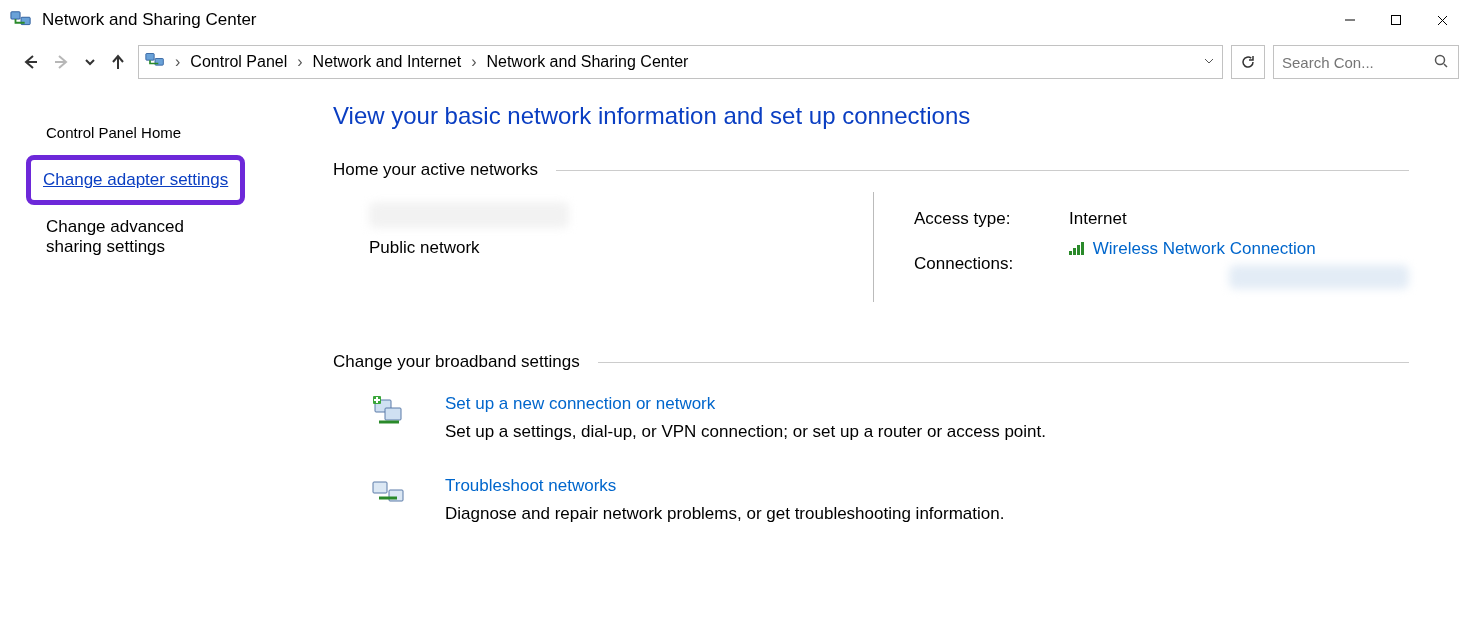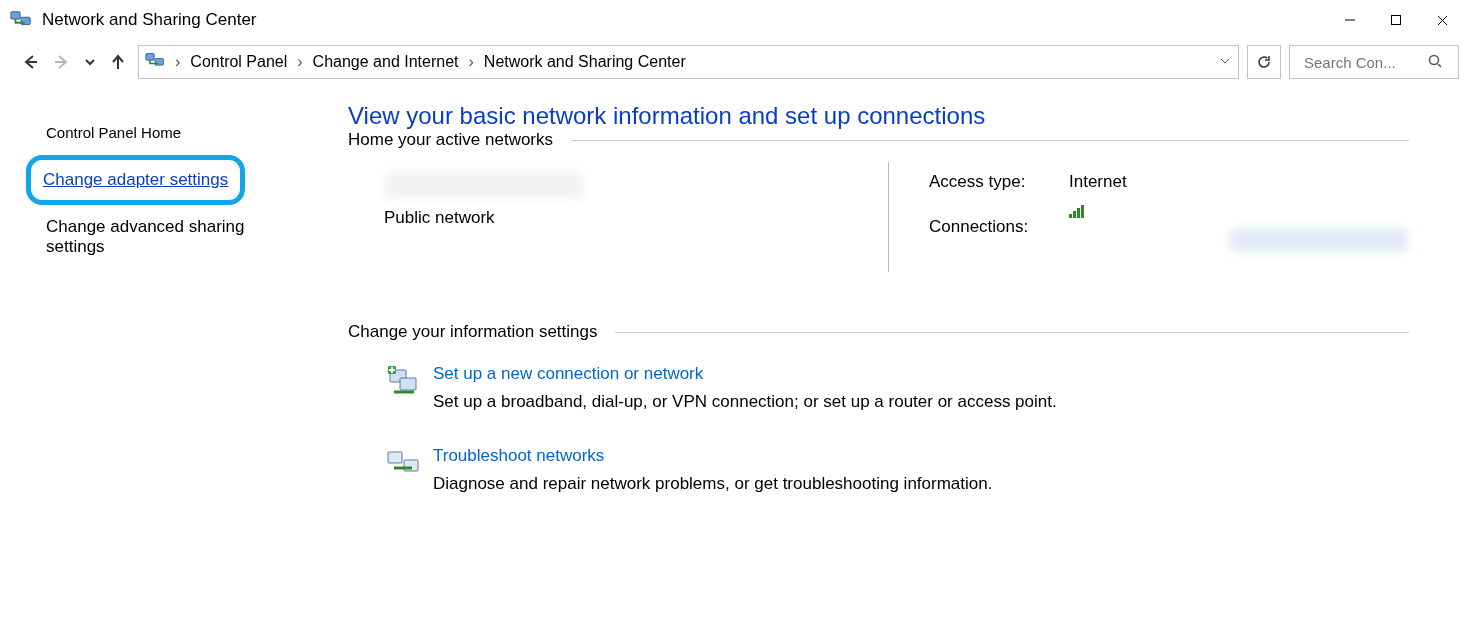--- a/index.html
+++ b/index.html
@@ -59,24 +59,24 @@
     .addrbar .chev { color:#555; padding:0 2px; }
     .addrbar .addr-spacer { flex:1 1 auto; }
     .addrbar .addr-drop { width:18px; text-align:center; color:#555; cursor:pointer; }
     .refreshbtn {
       width: 34px; height: 34px;
       border: 1px solid #c2c2c2;
       display:flex; align-items:center; justify-content:center;
       cursor: pointer;
     }
     .searchbox {
-      width: 170px; height: 34px;
+      width: 186px; height: 34px;
       border: 1px solid #c2c2c2;
       display: flex; align-items: center;
-      padding: 0 14px;
+      padding: 0 8px;
       color: #555;
     }
     .searchbox input {
       border: none; outline: none; flex:1 1 auto; font-size:15px; color:#555;
       background: transparent;
       min-width: 0;
     }
     .searchbox .mag { width:16px; flex:0 0 auto; }
 
     
@@ -90,36 +90,37 @@
     }
     .sidebar .side-link {
       font-size: 17px;
       margin-bottom: 20px;
       color: #0066cc;
       cursor: pointer;
     }
     .sidebar .side-link.plain { color:#000; cursor:pointer; }
     .sidebar .side-home { font-size:15px; color:#000; margin-bottom: 28px; cursor:pointer; }
     .highlight-box {
-      border: 5px solid #0ea5e9;
-      border-radius: 16px;
+      border: 5px solid #6d28d9;
+      border-radius: 8px;
       padding: 10px 12px;
       margin: -14px -16px 12px -20px;
       display:inline-block;
     }
     .highlight-box a { color:#0a3ec2; text-decoration: underline; font-size:17px; cursor:pointer; }
 
     .mainpane {
       flex: 1 1 auto;
       padding: 18px 60px 0 66px;
     }
     .mainpane h1 {
       color: #0a3ec2;
       font-weight: 400;
       font-size: 24px;
+      margin-bottom: 30px;
     }
     .section-head {
       display: flex; align-items: center; gap: 18px;
       margin-bottom: 22px;
     }
     .section-head .label { font-size:17px; white-space:nowrap; }
     .section-head .rule { flex:1 1 auto; height:1px; background:#ccc; }
 
     .activenet {
       display: flex;
@@ -147,29 +148,29 @@
     }
     .activenet .left .pub { font-size:17px; }
     .activenet .divider {
       width:1px; background:#bbb; height:110px;
       margin: -10px 0 0 0;
     }
     .activenet .right {
       font-size:17px;
       padding-top: 0;
     }
-    .kv { display:flex; gap: 10px; margin-bottom: 10px; align-items:center; }
+    .kv { display:flex; gap: 25px; margin-bottom: 10px; align-items:center;margin-top:7px; }
     .kv .k { width: 130px; }
     .kv .v a { color:#0066cc; text-decoration:none; cursor:pointer; }
     .sigbars { display:inline-flex; gap:1px; align-items:flex-end; height:14px; margin-right:4px; vertical-align:-1px; }
     .sigbars span { width:3px; background:#2a8a2a; display:inline-block; }
 
     .settings-item {
       display: flex;
-      gap: 9px;
+      gap: 36px;
       margin-bottom: 34px;
       padding-left: 36px;
     }
     .settings-item .ico { width:40px; height:40px; flex:0 0 auto; }
     .settings-item .txt .t {
       color:#0066cc; font-size:17px; margin-bottom:8px; cursor:pointer;
     }
     .settings-item .txt .d { font-size:17px; color:#000; }
   </style>
 </head>
@@ -232,21 +233,21 @@
     <span class="addr-icon">
       <svg class="app-ico" viewBox="0 0 24 24" width="20" height="20">
         <rect x="1" y="3" width="10" height="8" rx="1" fill="#6aa2d8" stroke="#2a5a9a"></rect>
         <rect x="12" y="9" width="10" height="8" rx="1" fill="#6aa2d8" stroke="#2a5a9a"></rect>
         <path d="M6 11 v4 h10" stroke="#2a8a2a" stroke-width="2" fill="none"></path>
       </svg>
     </span>
     <span class="chev">›</span>
     <span class="crumb">Control Panel</span>
     <span class="chev">›</span>
-    <span class="crumb">Change and Internet</span>
+    <span class="crumb">Network and Internet</span>
     <span class="chev">›</span>
     <span class="crumb">Network and Sharing Center</span>
     <span class="addr-spacer"></span>
     <span class="addr-drop">
       <svg width="12" height="12" viewBox="0 0 12 12" stroke="#555" fill="none">
           <path d="M2 4 L6 8 L10 4"></path>
         </svg>
     </span>
   </div>
 
@@ -299,45 +300,46 @@
         </div>
         <div class="kv">
           <span class="k">Connections:</span>
           <span class="v">
             <span class="sigbars">
               <span style="height:4px"></span>
                 <span style="height:7px"></span>
                 <span style="height:10px"></span>
                 <span style="height:13px"></span>
             </span>
+            <a>Wireless Network Connection</a>
             <div class="blurbox2"></div>
           </span>
         </div>
       </div>
     </div>
 
     <div class="section-head">
-      <span class="label">Change your information settings</span>
+      <span class="label">Change your broadband settings</span>
       <span class="rule"></span>
     </div>
 
     <div class="settings-item">
       <span class="ico">
         <svg viewBox="0 0 40 40" width="40" height="40">
           <rect x="6" y="6" width="16" height="12" rx="1" fill="#cfe0f2" stroke="#5a7aa8"></rect>
           <rect x="16" y="14" width="16" height="12" rx="1" fill="#cfe0f2" stroke="#5a7aa8"></rect>
           <rect x="4" y="2" width="8" height="8" fill="#3aa63a" rx="1"></rect>
           <rect x="7" y="3" width="2" height="6" fill="#fff"></rect>
           <rect x="5" y="5" width="6" height="2" fill="#fff"></rect>
           <path d="M10 28 h20" stroke="#2a8a2a" stroke-width="3"></path>
         </svg>
       </span>
       <div class="txt">
         <div class="t">Set up a new connection or network</div>
-        <div class="d">Set up a broadband, dial-up, or VPN connection; or set up a router or access point.</div>
+        <div class="d">Set up a settings, dial-up, or VPN connection; or set up a router or access point.</div>
       </div>
     </div>
 
     <div class="settings-item">
       <span class="ico">
         <svg viewBox="0 0 40 40" width="40" height="40">
           <rect x="4" y="6" width="14" height="11" rx="1" fill="#dce8f4" stroke="#5a7aa8"></rect>
           <rect x="20" y="14" width="14" height="11" rx="1" fill="#dce8f4" stroke="#5a7aa8"></rect>
           <path d="M10 22 h18" stroke="#2a8a2a" stroke-width="3"></path>
         </svg>

